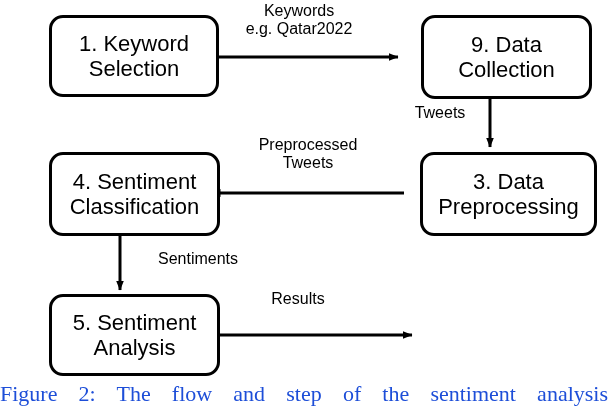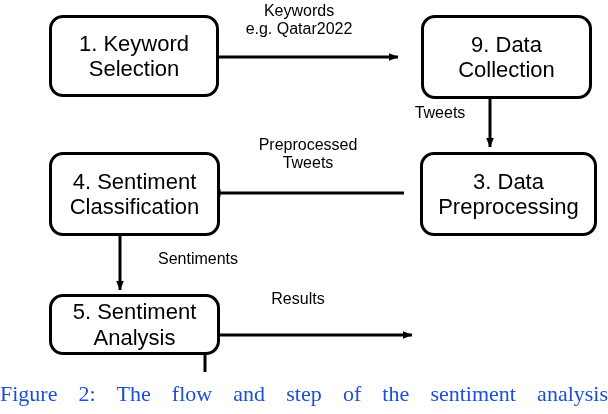--- a/index.html
+++ b/index.html
@@ -73,21 +73,21 @@
     text-align-last: justify;
     white-space: nowrap;
     letter-spacing: 0px;
   }
 
   
   #box-1 { left: 33px;  top: 15px;  width: 170px; height: 82px; }
   #box-2 { left: 405px; top: 15px;  width: 171px; height: 84px; }
   #box-3 { left: 404px; top: 152px; width: 177px; height: 84px; }
   #box-4 { left: 33px;  top: 152px; width: 171px; height: 84px; }
-  #box-5 { left: 33px;  top: 294px; width: 171px; height: 61px; }
+  #box-5 { left: 33px;  top: 294px; width: 171px; height: 82px; }
 
   
   #label-keywords   { left: 206px; top: 2px;   width: 186px; }
   #label-tweets     { left: 393px; top: 104px; width: 94px;  }
   #label-preproc    { left: 222px; top: 136px; width: 172px; }
   #label-sentiments { left: 128px; top: 250px; width: 140px; }
   #label-results    { left: 248px; top: 290px; width: 100px; }
 </style>
 </head>
 <body>

